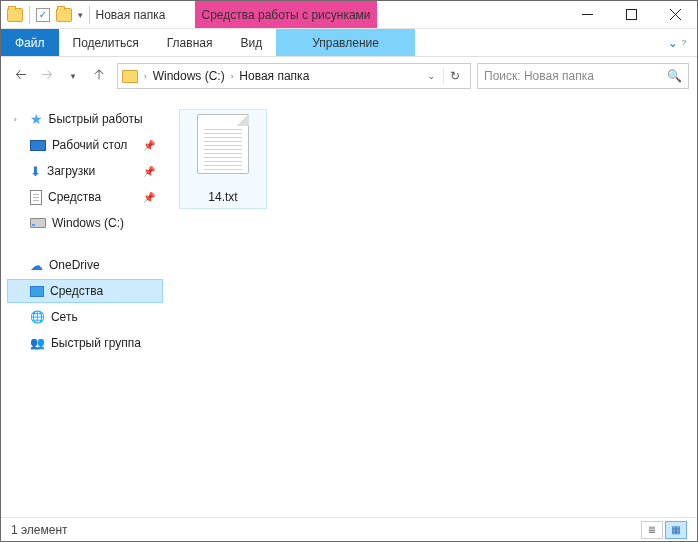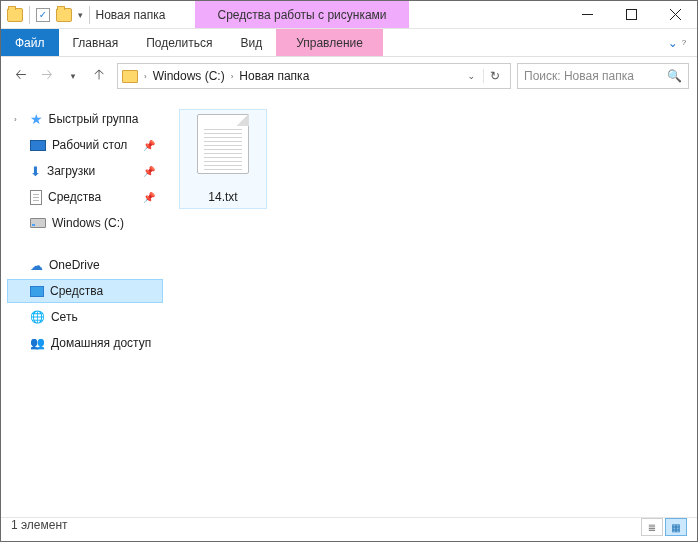--- a/index.html
+++ b/index.html
@@ -7,46 +7,46 @@
 
 
 .titlebar { height: 28px; display: flex; align-items: center; border-bottom: 1px solid #e5e5e5; }
 .qat { display: flex; align-items: center; gap: 6px; padding-left: 6px; height: 100%; }
 .qat-folder { width: 16px; height: 14px; background: #ffd86b; border: 1px solid #d8a33a; border-radius: 2px; position: relative; }
 .qat-folder::before { content: ''; position: absolute; top: -3px; left: 0; width: 6px; height: 3px; background: #ffd86b; border: 1px solid #d8a33a; border-bottom: none; border-radius: 1px 1px 0 0; }
 .qat-check { width: 14px; height: 14px; border: 1px solid #999; display: flex; align-items: center; justify-content: center; color: #2b7cd3; font-size: 10px; }
 .qat-sep { width: 1px; height: 18px; background: #ccc; }
 .qat-caret { font-size: 9px; color: #555; }
 .title-text { margin-left: 6px; color: #333; }
-.ctx-tab { margin-left: 30px; height: 100%; display: flex; align-items: center; padding: 0 22px; background: #f0abfc; color: #333; }
+.ctx-tab { margin-left: 30px; height: 100%; display: flex; align-items: center; padding: 0 6px; background: #ec4899; color: #333; }
 .spacer { flex: 1; }
 .win-controls { display: flex; height: 100%; }
 .win-btn { width: 44px; height: 100%; display: flex; align-items: center; justify-content: center; color: #222; font-size: 13px; }
 
 
 .ribbon { height: 28px; display: flex; align-items: stretch; border-bottom: 1px solid #e0e0e0; }
 .tab { padding: 0 14px; display: flex; align-items: center; color: #333; }
 .tab.file { background: #1979ca; color: #fff; }
-.tab.manage { background: #f9a8d4; padding: 0 20px; }
+.tab.manage { background: #7dd3fc; padding: 0 36px; }
 .help { margin-left: auto; width: 40px; display: flex; align-items: center; justify-content: center; color: #2b7cd3; font-size: 13px; }
 .help .c { margin-left: 4px; font-size: 8px; color: #666; }
 
 
 .addr-row { height: 38px; display: flex; align-items: center; gap: 6px; padding: 4px 8px; }
 .nav-btns { display: flex; align-items: center; gap: 2px; }
 .nav-btn { width: 24px; height: 24px; display: flex; align-items: center; justify-content: center; color: #555; font-size: 14px; border-radius: 2px; }
 .nav-btn.disabled { color: #bbb; }
 .addr-bar { flex: 1; height: 26px; border: 1px solid #ccc; display: flex; align-items: center; padding: 0 4px; gap: 4px; }
 .addr-folder { width: 16px; height: 13px; background: #ffd86b; border: 1px solid #d8a33a; border-radius: 1px; }
 .crumb { color: #222; }
 .chev { color: #666; font-size: 8px; padding: 0 2px; }
 .addr-spacer { flex: 1; }
 .addr-drop { color: #555; font-size: 9px; padding: 0 4px; }
 .addr-refresh { color: #555; padding: 0 6px; border-left: 1px solid #e3e3e3; font-size: 12px; }
-.search { width: 172px; height: 26px; border: 1px solid #ccc; display: flex; align-items: center; padding: 0 6px; color: #888; }
+.search { width: 212px; height: 26px; border: 1px solid #ccc; display: flex; align-items: center; padding: 0 6px; color: #888; }
 .search .mag { margin-left: auto; font-size: 12px; color: #888; }
 .search .ph { color: #8a8a8a; }
 
 
 .body-row { flex: 1; display: flex; overflow: hidden; }
 .nav-pane { width: 168px; padding: 12px 6px; display: flex; flex-direction: column; gap: 2px; }
 .nav-group-gap { height: 14px; }
 .nav-item { height: 24px; display: flex; align-items: center; gap: 6px; padding: 0 6px; color: #222; border: 1px solid transparent; }
 .nav-item.selected { background: #ccebff; border-color: #99d6ff; }
 .pin { margin-left: auto; color: #888; font-size: 10px; }
@@ -66,21 +66,21 @@
 .nav-item:hover .expander, .nav-item.show-exp .expander { visibility: visible; }
 
 .content { flex: 1; display: flex; padding: 14px 10px; align-content: flex-start; flex-wrap: wrap; gap: 20px; }
 .file-item { width: 88px; height: 100px; display: flex; flex-direction: column; align-items: center; gap: 16px; border: 1px solid #cce8ff; background: rgba(204,232,255,.25); padding: 4px; }
 .file-ico { width: 52px; height: 66px; background: #fff; border: 1px solid #bbb; border-radius: 2px; position: relative; }
 .file-ico::before { content: ''; position: absolute; right: -1px; top: -1px; width: 12px; height: 12px; background: linear-gradient(135deg, transparent 48%, #ddd 50%); }
 .file-ico .lines { position: absolute; left: 6px; right: 6px; top: 14px; height: 1px; background: #d3d3d3; box-shadow: 0 4px 0 #d3d3d3, 0 8px 0 #d3d3d3, 0 12px 0 #d3d3d3, 0 16px 0 #d3d3d3, 0 20px 0 #d3d3d3, 0 24px 0 #d3d3d3, 0 28px 0 #d3d3d3, 0 32px 0 #d3d3d3, 0 36px 0 #d3d3d3, 0 40px 0 #d3d3d3; }
 .file-name { color: #222; }
 
 
-.status { height: 24px; border-top: 1px solid #e5e5e5; display: flex; align-items: flex-start; padding: 0 10px; color: #444; }
+.status { height: 24px; border-top: 1px solid #e5e5e5; display: flex; align-items: center; padding: 0 10px; color: #444; }
 .view-toggle { margin-left: auto; display: flex; gap: 2px; }
 .vt { width: 22px; height: 18px; border: 1px solid #cfcfcf; display: flex; align-items: center; justify-content: center; color: #666; font-size: 10px; }
 .vt.active { background: #cce8ff; border-color: #6bb3e6; color: #1a6fb3; }
 </style>
 </head>
 <body>
 
 <div class="titlebar">
   <div class="qat">
     <div class="qat-folder"></div>
@@ -107,22 +107,22 @@
     <div class="win-btn">
       <svg width="11" height="11">
           <path d="M0 0 L11 11 M11 0 L0 11" stroke="#222" stroke-width="1"></path>
         </svg>
     </div>
   </div>
 </div>
 
 <div class="ribbon">
   <div class="tab file">Файл</div>
+  <div class="tab">Поделиться</div>
   <div class="tab">Главная</div>
-  <div class="tab">Поделиться</div>
   <div class="tab">Вид</div>
   <div class="tab manage">Управление</div>
   <div class="help">
     <span>⌄</span>
     <span class="c">?</span>
   </div>
 </div>
 
 <div class="addr-row">
   <div class="nav-btns">
@@ -145,21 +145,21 @@
     <span class="ph">Поиск: Новая папка</span>
     <span class="mag">🔍</span>
   </div>
 </div>
 
 <div class="body-row">
   <div class="nav-pane">
     <div class="nav-item show-exp">
       <span class="expander">›</span>
       <span class="icon-star">★</span>
-      <span>Быстрый группа</span>
+      <span>Быстрый работы</span>
     </div>
     <div class="nav-item">
       <span class="expander"></span>
       <span class="icon-desktop"></span>
       <span>Рабочий стол</span>
       <span class="pin">📌</span>
     </div>
     <div class="nav-item">
       <span class="expander"></span>
       <span class="icon-downloads">⬇</span>
@@ -191,21 +191,21 @@
       <span>Средства</span>
     </div>
     <div class="nav-item">
       <span class="expander"></span>
       <span class="icon-net">🌐</span>
       <span>Сеть</span>
     </div>
     <div class="nav-item">
       <span class="expander"></span>
       <span class="icon-home">👥</span>
-      <span>Домашняя доступ</span>
+      <span>Быстрый группа</span>
     </div>
   </div>
 
   <div class="content">
     <div class="file-item">
       <div class="file-ico">
           <div class="lines"></div>
         </div>
       <span class="file-name">14.txt</span>
     </div>

